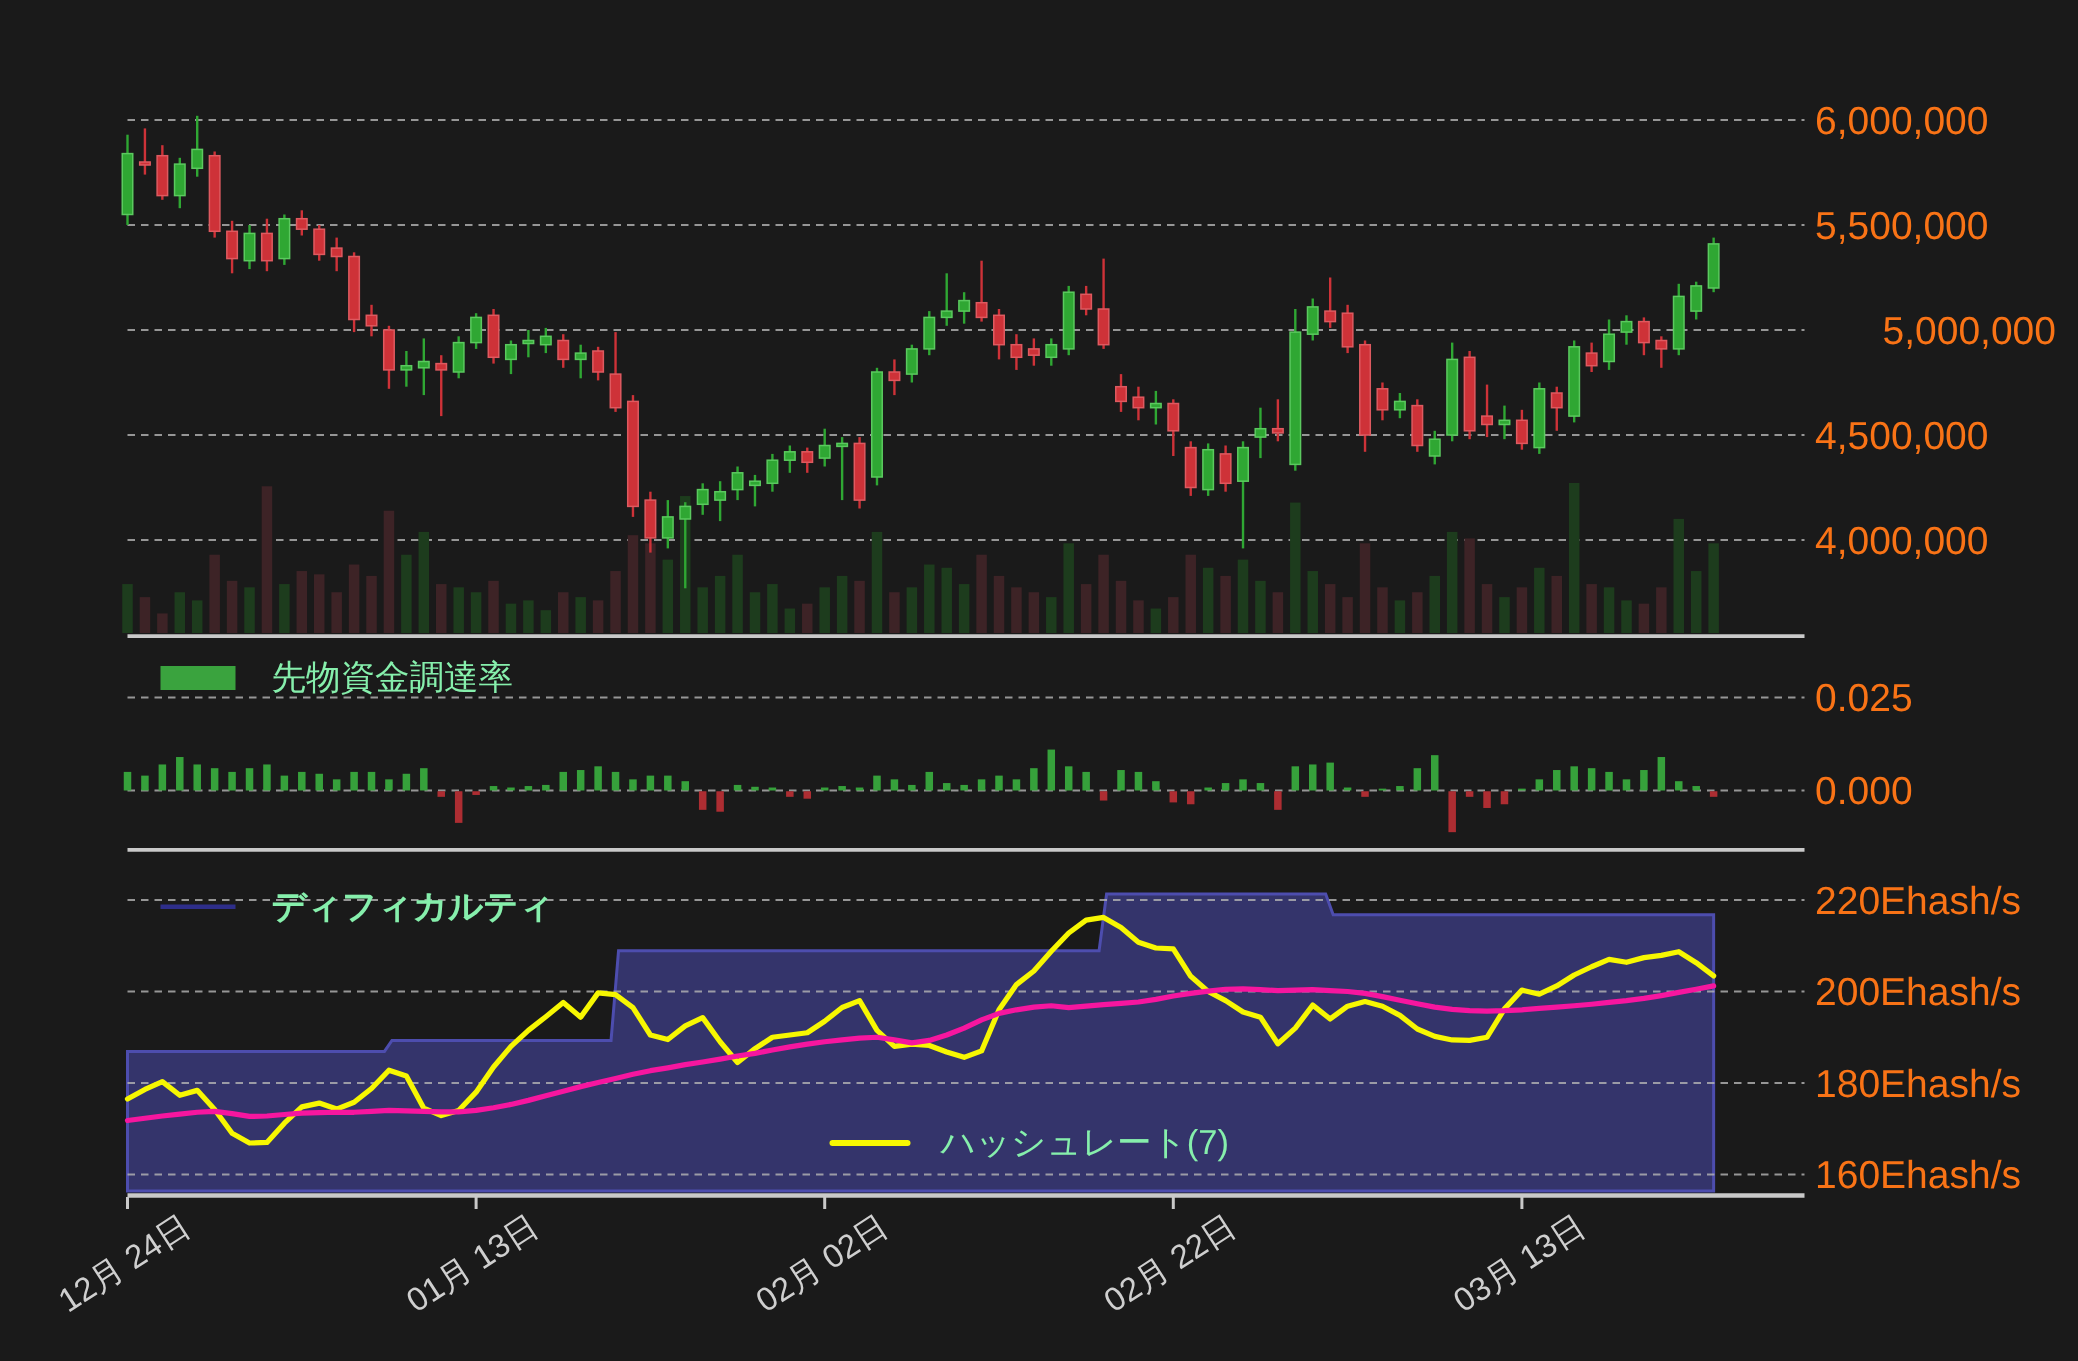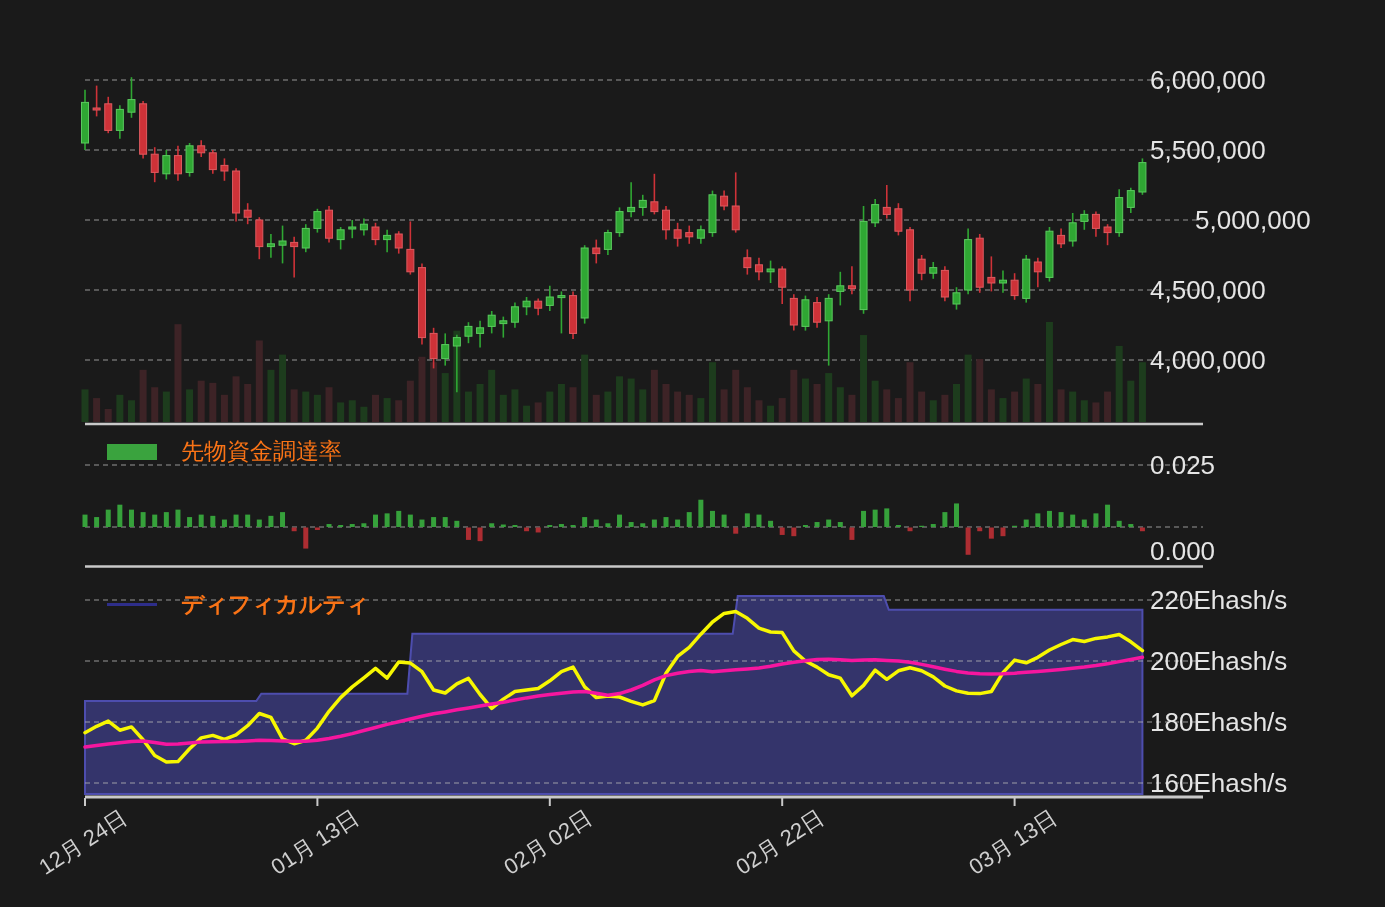--- a/index.html
+++ b/index.html
@@ -1,22 +1,22 @@
 <!DOCTYPE html>
 <html><head>
 <meta charset="utf-8">
 <style>
   html,body{margin:0;padding:0;background:#1a1a1a;}
   #app{position:relative;width:1385px;height:907px;background:#1a1a1a;overflow:hidden;
        font-family:"Liberation Sans","DejaVu Sans",sans-serif;}
   #chart-svg{position:absolute;left:0;top:0;}
-  .axis-label{position:absolute;left:1150px;color:#e5e5e5;font-size:26px;line-height:30px;white-space:nowrap;}
+  .axis-label{position:absolute;left:1210px;color:#f97316;font-size:26px;line-height:30px;white-space:nowrap;}
   .xlabel{position:absolute;width:130px;height:26px;color:#cfcfcf;font-size:22px;text-align:center;
           transform:rotate(-33deg);white-space:nowrap;}
-  .legend{position:absolute;display:flex;align-items:center;color:#f97316;font-size:23px;white-space:nowrap;}
+  .legend{position:absolute;display:flex;align-items:center;color:#86efac;font-size:23px;white-space:nowrap;}
   #funding-legend{left:107px;top:436px;}
   #funding-legend .swatch{display:inline-block;width:50px;height:16px;background:#3aa33e;margin-right:24px;}
   #difficulty-legend{left:107px;top:589px;font-weight:bold;}
   #difficulty-legend .swatch{display:inline-block;width:50px;height:0;border-top:3px solid #2e2e8a;margin-right:24px;}
   #hashrate-legend{left:553px;top:746px;gap:46px;}
   .hl-item{display:flex;align-items:center;}
   .hl-item .swatch{display:inline-block;width:54px;height:4px;margin-right:20px;border-radius:2px;}
   #hr7-swatch{background:#f7f701;}
   #hr25-swatch{background:#f6169f;}
 </style>
@@ -439,28 +439,32 @@
     <span class="swatch"></span>
     <span>先物資金調達率</span>
   </div>
 
   <div class="legend" id="difficulty-legend">
     <span class="swatch"></span>
     <span>ディフィカルティ</span>
   </div>
 
   <div class="legend" id="hashrate-legend">
+    <span class="hl-item">
+      <span class="swatch" id="hr7-swatch"></span>
+      <span>ハッシュレート(7)</span>
+    </span>
   </div>
 <div class="axis-label" style="top: 65px;">6,000,000</div>
     <div class="axis-label" style="top: 135px; text-align: center;">5,500,000</div>
     <div class="axis-label" style="top: 205px; margin-left: 45px;">5,000,000</div>
     <div class="axis-label" style="top: 275px;">4,500,000</div>
     <div class="axis-label" style="top: 345px;">4,000,000</div>
     <div class="axis-label" style="top: 450px; text-align: center;">0.025</div>
-    <div class="axis-label" style="top: 512px; margin-top: 24px;">0.000</div>
+    <div class="axis-label" style="top: 512px;">0.000</div>
     <div class="axis-label" style="top: 585px; text-align: right;">220Ehash/s</div>
     <div class="axis-label" style="top: 646px;">200Ehash/s</div>
     <div class="axis-label" style="top: 707px;">180Ehash/s</div>
     <div class="axis-label" style="top: 768px;">160Ehash/s</div>
     <div class="xlabel" style="left: 17px; top: 828px;">12月 24日</div>
     <div class="xlabel" style="left: 249.4px; top: 828px;">01月 13日</div>
     <div class="xlabel" style="left: 481.8px; top: 828px;">02月 02日</div>
     <div class="xlabel" style="left: 714.2px; top: 828px;">02月 22日</div>
     <div class="xlabel" style="left: 946.6px; top: 828px;">03月 13日</div>
   </div>

